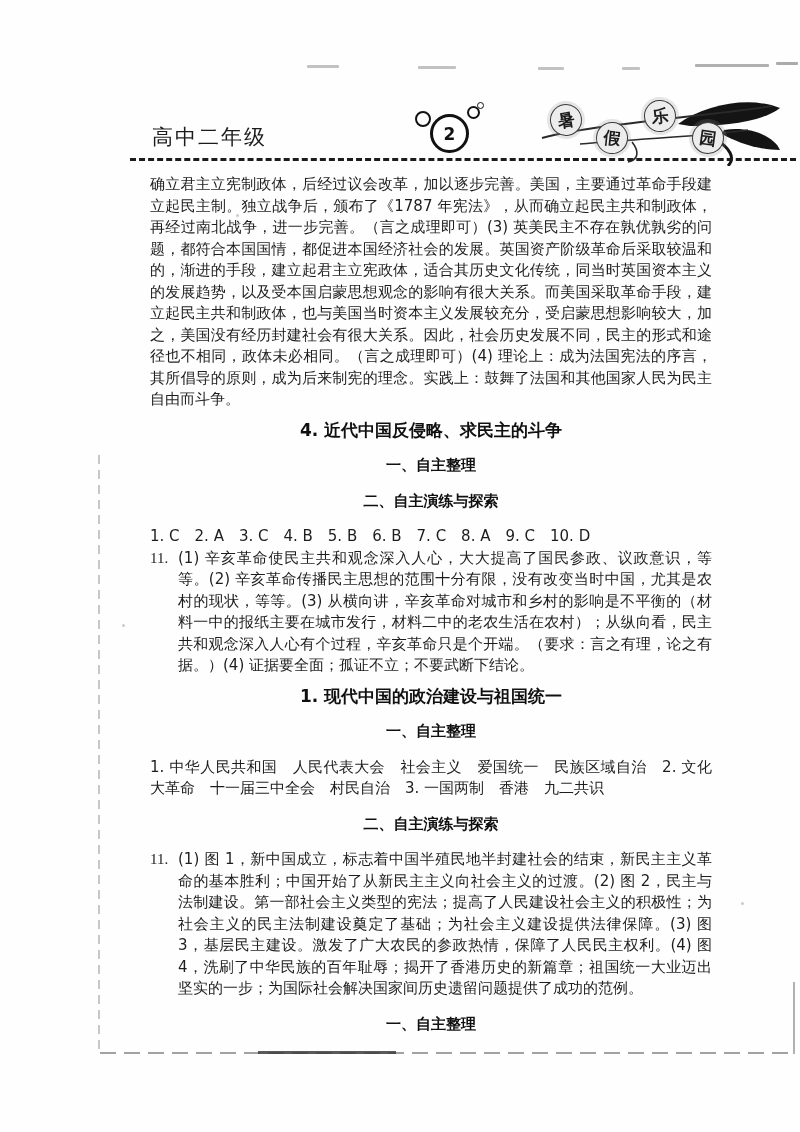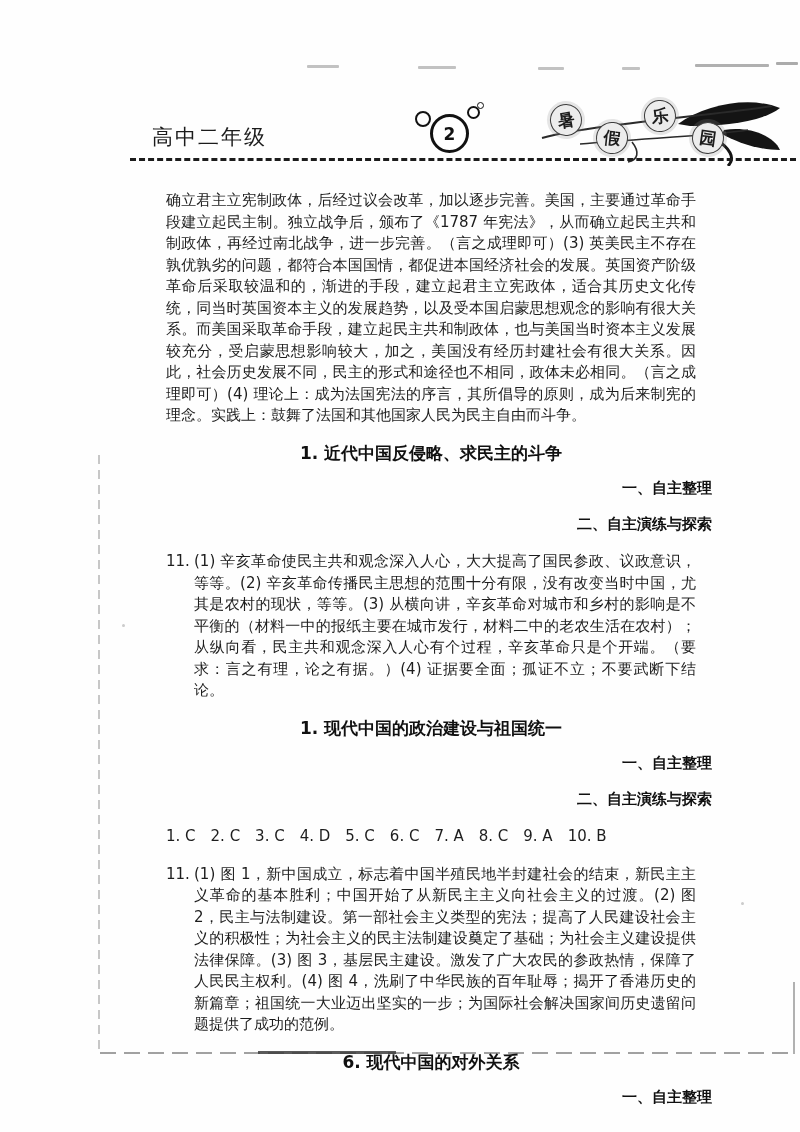--- a/index.html
+++ b/index.html
@@ -39,25 +39,25 @@
     display:flex;align-items:center;justify-content:center;
     font-size:17px;font-weight:700;color:#1c1c1c;}
   .bubble.b1{left:22px;top:8px;transform:rotate(-10deg);}
   .bubble.b2{left:68px;top:26px;transform:rotate(6deg);}
   .bubble.b3{left:116px;top:4px;transform:rotate(-6deg);}
   .bubble.b4{left:164px;top:26px;transform:rotate(8deg);}
 
   
   .content{position:absolute;left:150px;top:174px;width:562px;color:#1d1d1d;
     font-size:15px;line-height:21.5px;text-align:justify;font-weight:500;}
-  .content p{margin:16px;}
+  .content p{margin:0;}
   .section-title{text-align:center;font-size:17px;font-weight:700;color:#101010;margin:9px 0 7px;}
-  .part-label{font-size:15px;font-weight:700;color:#101010;margin:14px 0;text-align:right;}
+  .part-label{font-size:15px;font-weight:700;color:#101010;margin:14px 0;text-align:center;}
   .q{display:flex;margin:0;}
-  .q-marker{flex:0 0 28px;}
+  .q-marker{flex:0 0 28px;font-family:Liberation Serif, serif;}
   .q-body{flex:1;text-align:justify;}
 </style>
 </head>
 <body>
 
 <div class="page">
 
   <div class="streak" style="left:307px;top:65px;width:32px;"></div>
   <div class="streak" style="left:418px;top:66px;width:38px;"></div>
   <div class="streak" style="left:538px;top:67px;width:26px;"></div>
@@ -95,34 +95,34 @@
     <span class="bubble b3">乐</span>
     <span class="bubble b4">园</span>
   </div>
 
   <div class="rule"></div>
 
   <div class="content">
 
     <p>确立君主立宪制政体，后经过议会改革，加以逐步完善。美国，主要通过革命手段建立起民主制。独立战争后，颁布了《1787 年宪法》，从而确立起民主共和制政体，再经过南北战争，进一步完善。（言之成理即可）(3) 英美民主不存在孰优孰劣的问题，都符合本国国情，都促进本国经济社会的发展。英国资产阶级革命后采取较温和的，渐进的手段，建立起君主立宪政体，适合其历史文化传统，同当时英国资本主义的发展趋势，以及受本国启蒙思想观念的影响有很大关系。而美国采取革命手段，建立起民主共和制政体，也与美国当时资本主义发展较充分，受启蒙思想影响较大，加之，美国没有经历封建社会有很大关系。因此，社会历史发展不同，民主的形式和途径也不相同，政体未必相同。（言之成理即可）(4) 理论上：成为法国宪法的序言，其所倡导的原则，成为后来制宪的理念。实践上：鼓舞了法国和其他国家人民为民主自由而斗争。</p>
 
-    <h2 class="section-title">1. 近代中国反侵略、求民主的斗争</h2>
+    <h2 class="section-title">4. 近代中国反侵略、求民主的斗争</h2>
     <h3 class="part-label">一、自主整理</h3>
     <h3 class="part-label">二、自主演练与探索</h3>
+    <p>1. C　2. A　3. C　4. B　5. B　6. B　7. C　8. A　9. C　10. D</p>
     <p class="q">
       <span class="q-marker">11.</span>
       <span class="q-body">(1) 辛亥革命使民主共和观念深入人心，大大提高了国民参政、议政意识，等等。(2) 辛亥革命传播民主思想的范围十分有限，没有改变当时中国，尤其是农村的现状，等等。(3) 从横向讲，辛亥革命对城市和乡村的影响是不平衡的（材料一中的报纸主要在城市发行，材料二中的老农生活在农村）；从纵向看，民主共和观念深入人心有个过程，辛亥革命只是个开端。（要求：言之有理，论之有据。）(4) 证据要全面；孤证不立；不要武断下结论。</span>
     </p>
 
     <h2 class="section-title">1. 现代中国的政治建设与祖国统一</h2>
     <h3 class="part-label">一、自主整理</h3>
+    <p>1. 中华人民共和国　人民代表大会　社会主义　爱国统一　民族区域自治　2. 文化大革命　十一届三中全会　村民自治　3. 一国两制　香港　九二共识</p>
     <h3 class="part-label">二、自主演练与探索</h3>
-    <p>1. C　2. C　3. C　4. D　5. C　6. C　7. A　8. C　9. A　10. B</p>
     <p class="q">
       <span class="q-marker">11.</span>
       <span class="q-body">(1) 图 1，新中国成立，标志着中国半殖民地半封建社会的结束，新民主主义革命的基本胜利；中国开始了从新民主主义向社会主义的过渡。(2) 图 2，民主与法制建设。第一部社会主义类型的宪法；提高了人民建设社会主义的积极性；为社会主义的民主法制建设奠定了基础；为社会主义建设提供法律保障。(3) 图 3，基层民主建设。激发了广大农民的参政热情，保障了人民民主权利。(4) 图 4，洗刷了中华民族的百年耻辱；揭开了香港历史的新篇章；祖国统一大业迈出坚实的一步；为国际社会解决国家间历史遗留问题提供了成功的范例。</span>
     </p>
 
-    <h2 class="section-title">6. 现代中国的对外关系</h2>
     <h3 class="part-label">一、自主整理</h3>
 
   </div>
 </div>
 
 </body></html>

